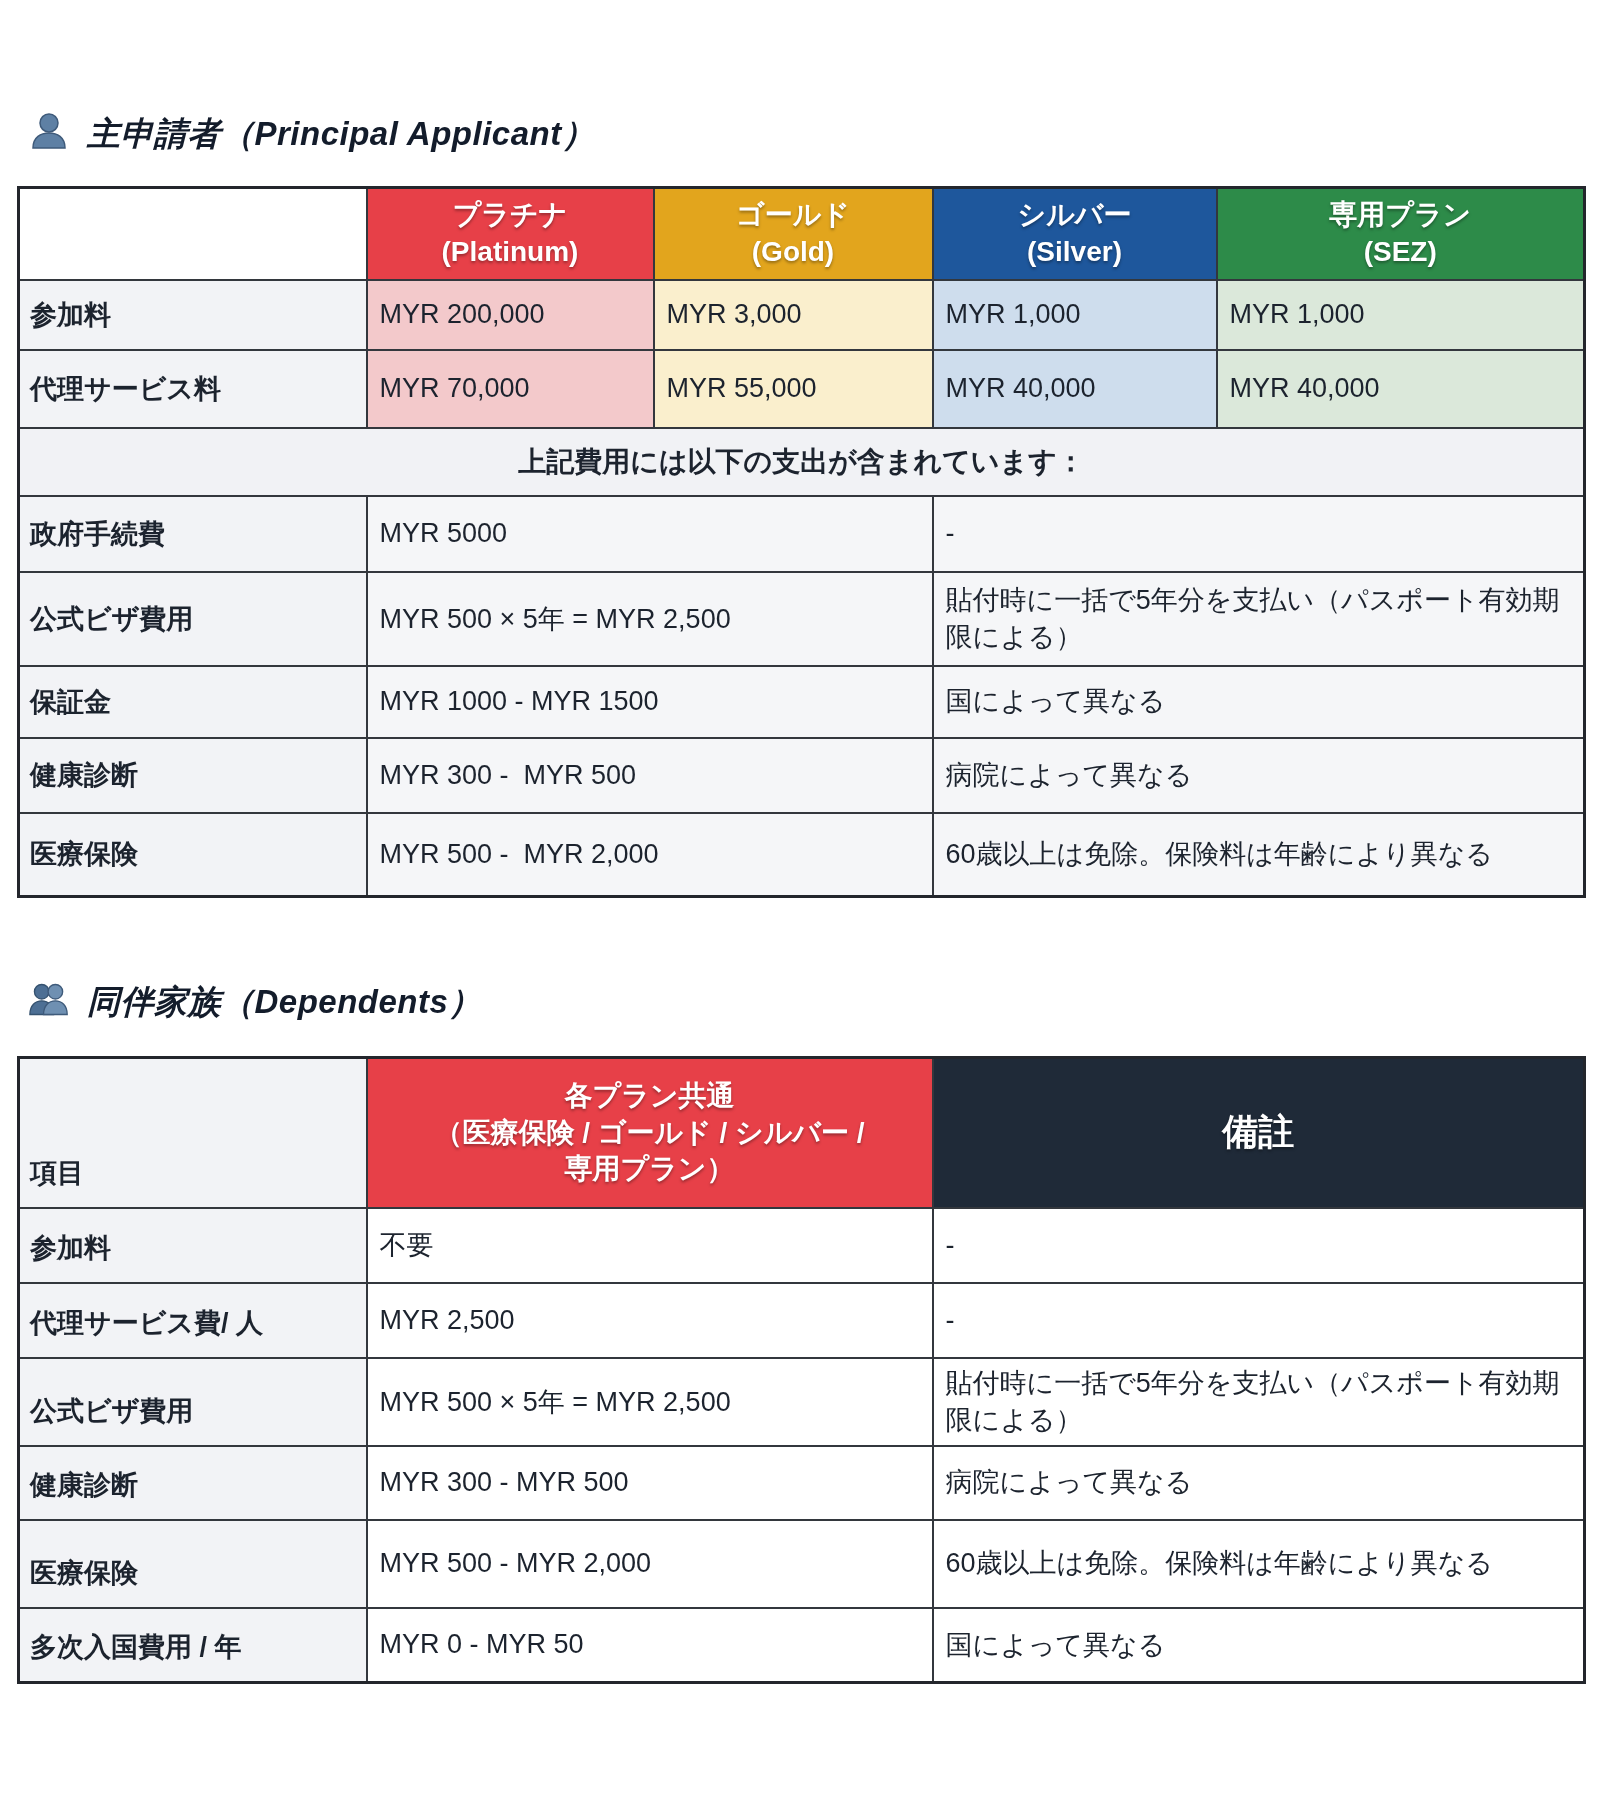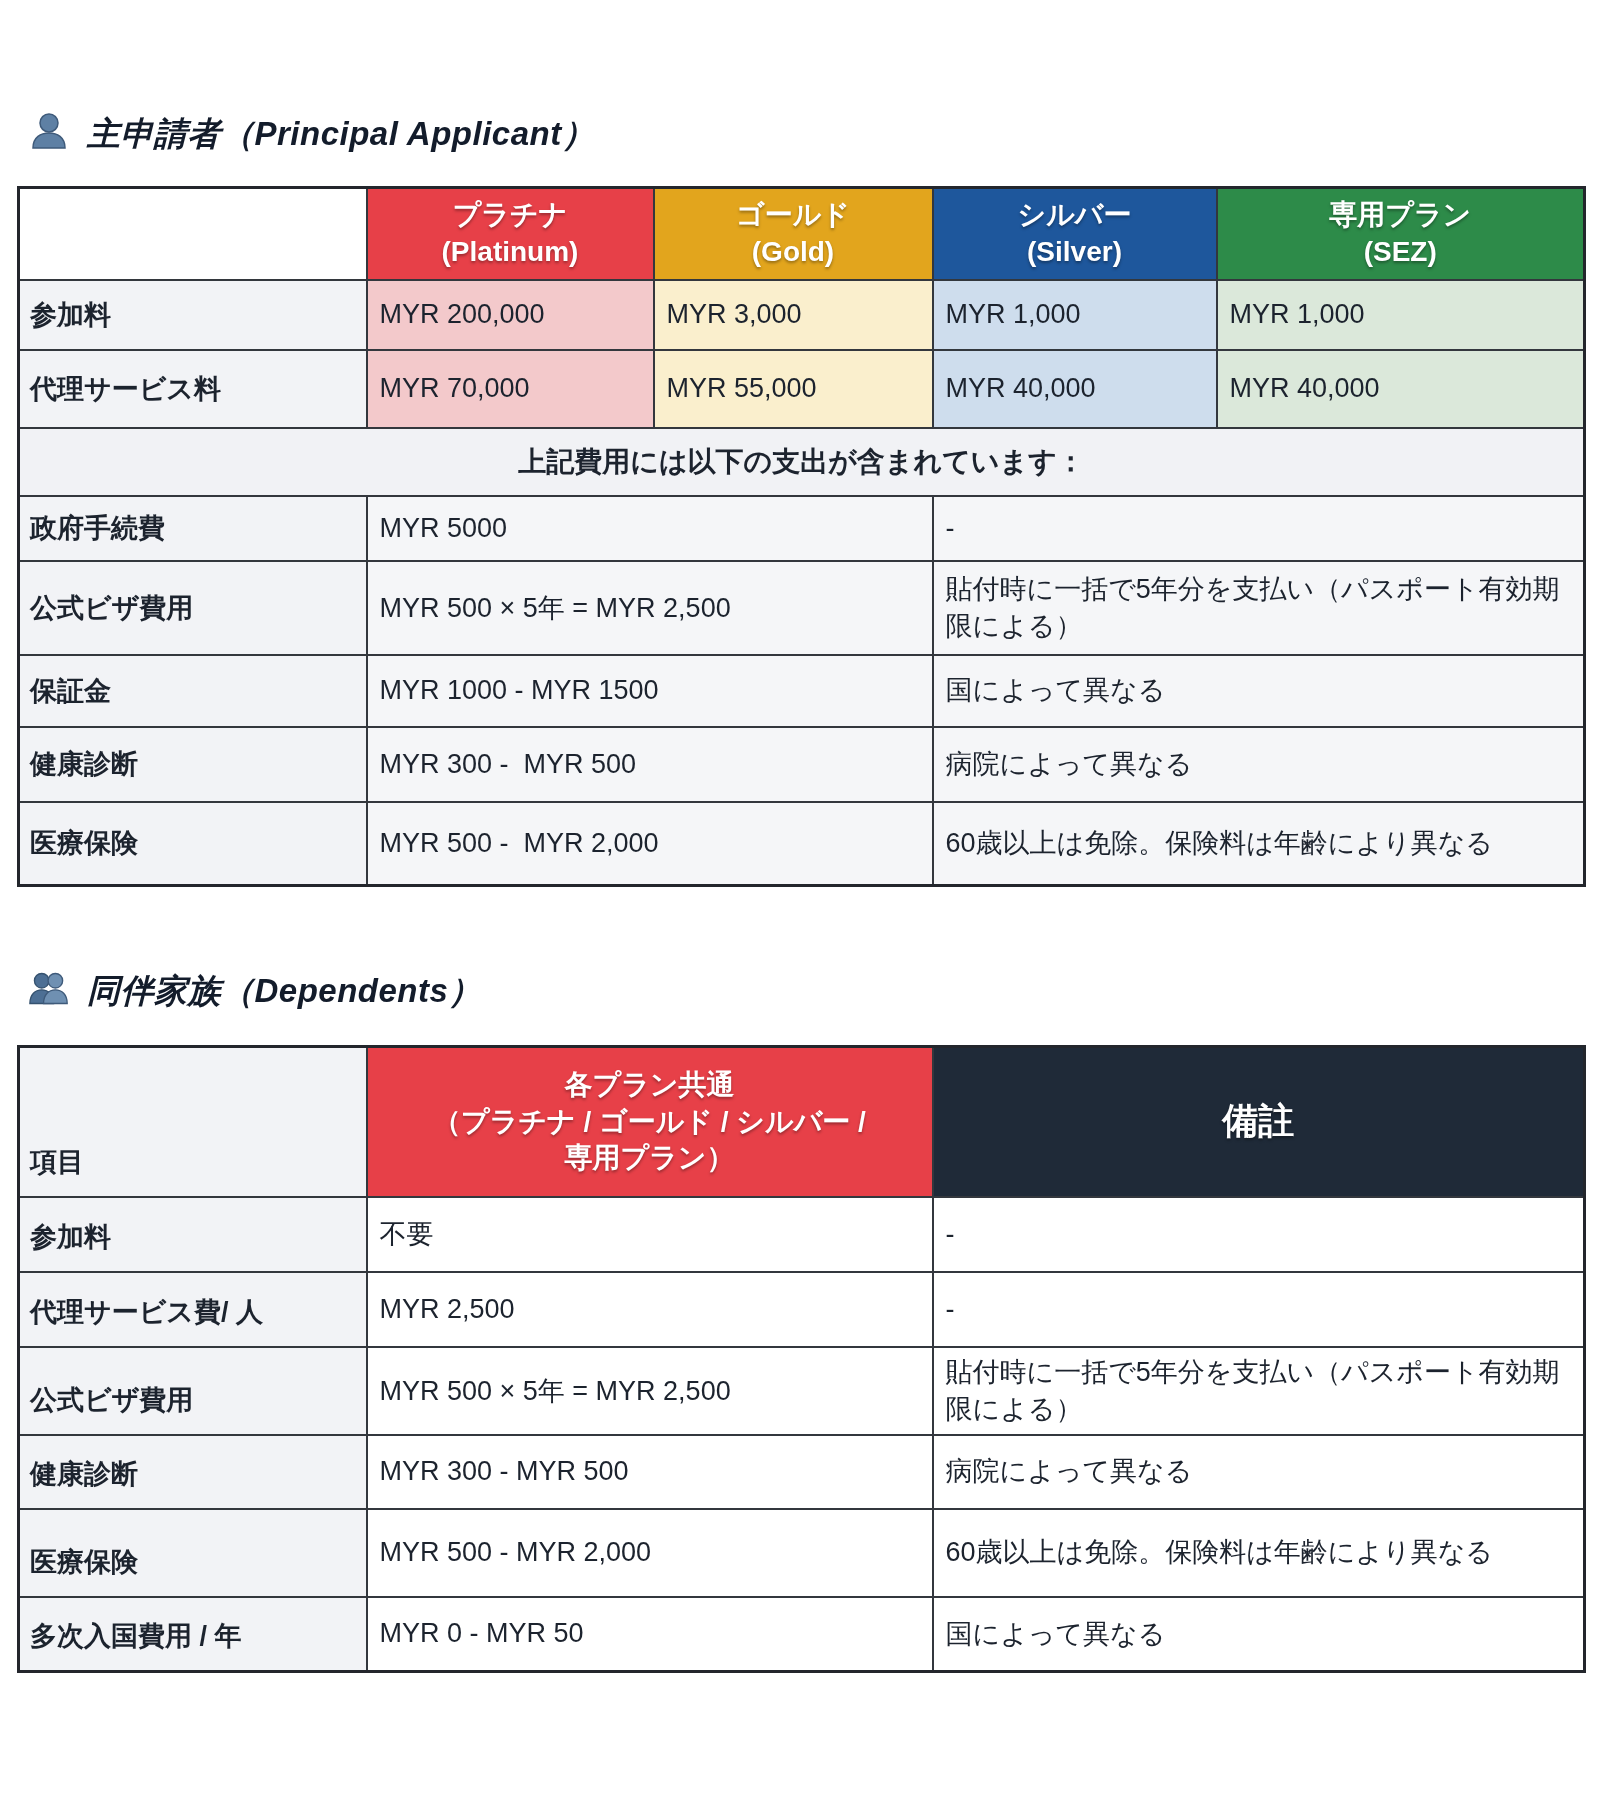--- a/index.html
+++ b/index.html
@@ -124,21 +124,21 @@
       <td class="value-cell" style="background-color: rgb(243, 201, 203);">MYR 70,000</td>
       <td class="value-cell" style="background-color: rgb(250, 239, 205);">MYR 55,000</td>
       <td class="value-cell" style="background-color: rgb(206, 221, 237);">MYR 40,000</td>
       <td class="value-cell" style="background-color: rgb(219, 232, 218);">MYR 40,000</td>
     </tr>
 
     <tr style="height:68px">
       <td class="merged-note" colspan="5">上記費用には以下の支出が含まれています：</td>
     </tr>
 
-    <tr style="height:65px">
+    <tr style="height:76px">
       <td class="label-cell">政府手続費</td>
       <td class="value-cell gray-bg" colspan="2">MYR 5000</td>
       <td class="note-cell gray-bg" colspan="2">-</td>
     </tr>
     <tr style="height:94px">
       <td class="label-cell">公式ビザ費用</td>
       <td class="value-cell gray-bg" colspan="2">MYR 500 × 5年 = MYR 2,500</td>
       <td class="note-cell gray-bg" colspan="2">貼付時に一括で5年分を支払い（パスポート有効期限による）</td>
     </tr>
     <tr style="height:72px">
@@ -173,21 +173,21 @@
     <colgroup>
       <col style="width:348px">
         <col style="width:566px">
         <col style="width:652px">
     </colgroup>
     <tbody>
         <tr style="height:150px">
       <th class="label-cell" style="vertical-align:bottom;">項目</th>
       <th class="plan-head" style="background-color: rgb(231, 64, 72);">
         <span class="common-head-line">各プラン共通</span>
-        <span class="common-head-line">（プラチナ / ゴールド / シルバー /</span>
+        <span class="common-head-line">（医療保険 / ゴールド / シルバー /</span>
         <span class="common-head-line">専用プラン）</span>
       </th>
       <th class="note-head" style="background-color: rgb(31, 42, 56);">備註</th>
     </tr>
 
     <tr style="height:75px">
       <td class="label-cell">参加料</td>
       <td class="value-cell white-bg">不要</td>
       <td class="note-cell white-bg">-</td>
     </tr>

